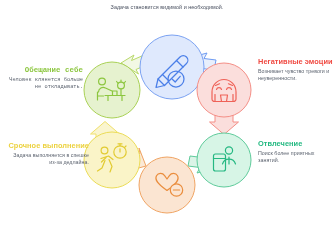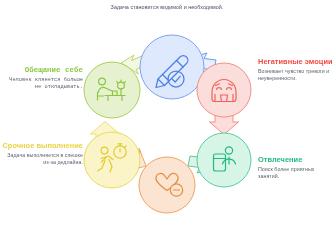--- a/index.html
+++ b/index.html
@@ -46,22 +46,22 @@
     margin: 0;
     letter-spacing: 0.03px;
   }
   .cap-right { text-align: left; }
   .cap-left  { text-align: right; }
   .cap-top   { text-align: center; }
 
   
   #cap-top-note   { left: 108px; top: 4px;   width: 118px; }
   #cap-negative   { left: 258px; top: 57px;  width: 77px; }
-  #cap-distract   { left: 258px; top: 139px; width: 77px; margin-top: 16px; }
-  #cap-urgent     { left: 2px;   top: 141px; width: 81px; text-align: right; }
+  #cap-distract   { left: 258px; top: 139px; width: 77px; }
+  #cap-urgent     { left: 8px;   top: 141px; width: 81px; text-align: right; }
   #cap-promise    { left: 2px;   top: 66px;  width: 81px; font-family: Liberation Mono, monospace; }
 
   #cap-top-note .cap-desc { color: #4a5160; font-size: 5.4px; }
 </style>
 </head>
 <body>
 
 <div id="diagram-root">
 
   <svg class="cycle-svg" viewBox="0 0 335 220">

